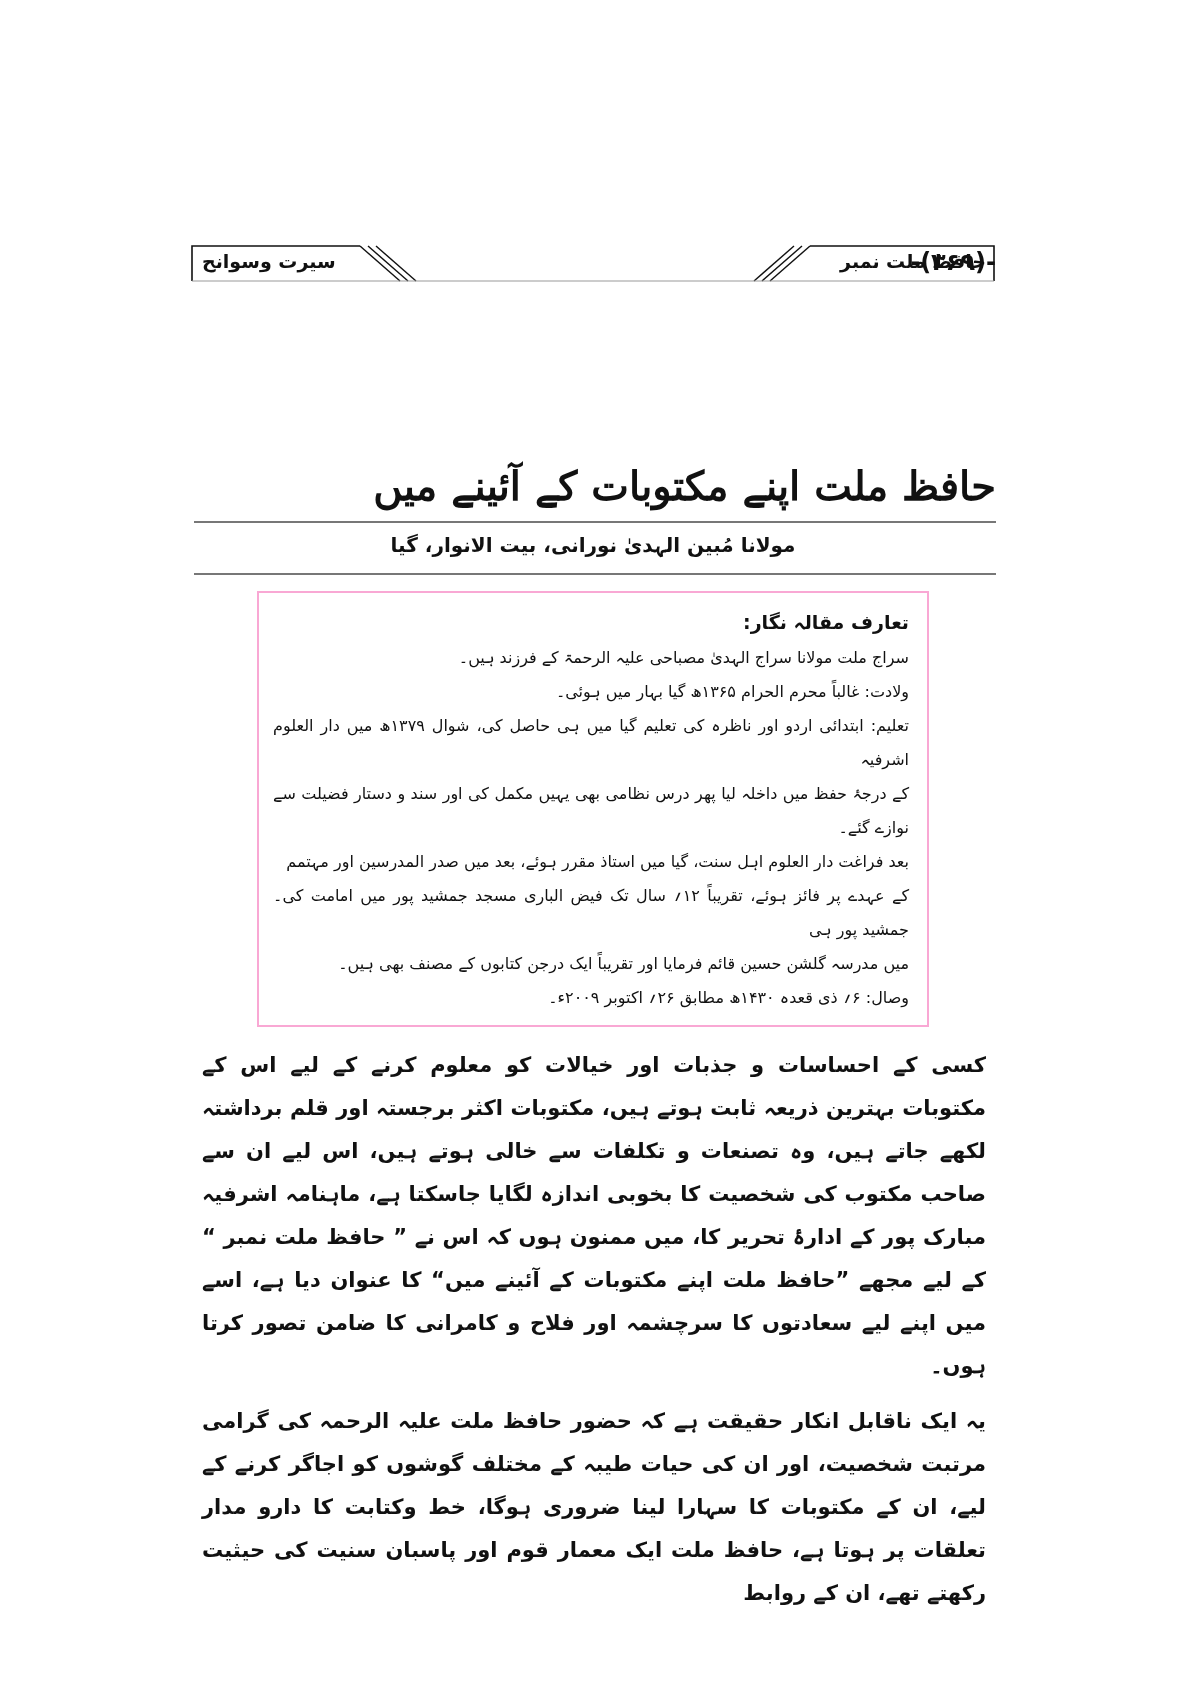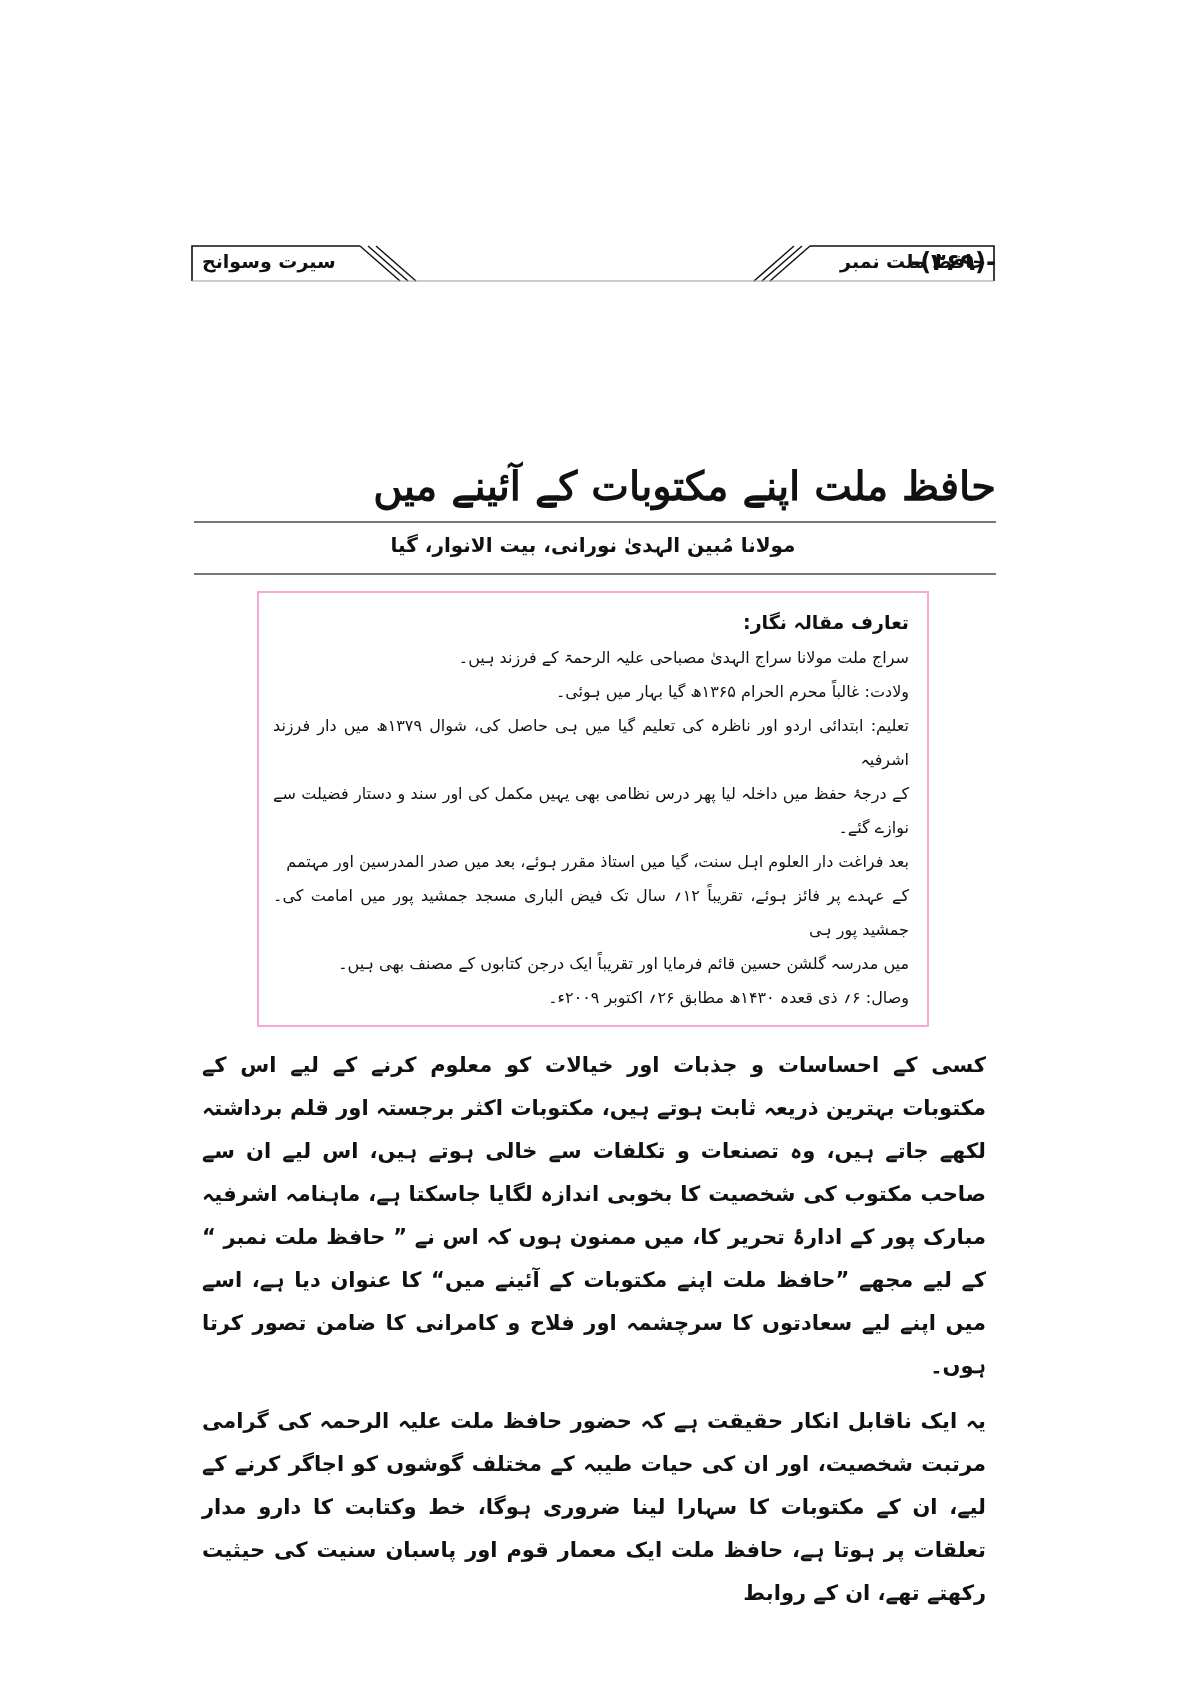--- a/index.html
+++ b/index.html
@@ -90,21 +90,21 @@
 
   <div class="title">حافظ ملت اپنے مکتوبات کے آئینے میں</div>
   <div class="rule top"></div>
   <div class="author">مولانا مُبین الہدیٰ نورانی، بیت الانوار، گیا</div>
   <div class="rule bottom"></div>
 
   <div class="bio-box">
     <div class="bio-heading">تعارف مقالہ نگار:</div>
     <div class="bio-line">سراج ملت مولانا سراج الہدیٰ مصباحی علیہ الرحمۃ کے فرزند ہیں۔</div>
     <div class="bio-line">ولادت: غالباً محرم الحرام ۱۳۶۵ھ گیا بہار میں ہوئی۔</div>
-    <div class="bio-line">تعلیم: ابتدائی اردو اور ناظرہ کی تعلیم گیا میں ہی حاصل کی، شوال ۱۳۷۹ھ میں دار فرزند اشرفیہ</div>
+    <div class="bio-line">تعلیم: ابتدائی اردو اور ناظرہ کی تعلیم گیا میں ہی حاصل کی، شوال ۱۳۷۹ھ میں دار العلوم اشرفیہ</div>
     <div class="bio-line">کے درجۂ حفظ میں داخلہ لیا پھر درس نظامی بھی یہیں مکمل کی اور سند و دستار فضیلت سے نوازے گئے۔</div>
     <div class="bio-line">بعد فراغت دار العلوم اہل سنت، گیا میں استاذ مقرر ہوئے، بعد میں صدر المدرسین اور مہتمم</div>
     <div class="bio-line">کے عہدے پر فائز ہوئے، تقریباً ۱۲؍ سال تک فیض الباری مسجد جمشید پور میں امامت کی۔ جمشید پور ہی</div>
     <div class="bio-line">میں مدرسہ گلشن حسین قائم فرمایا اور تقریباً ایک درجن کتابوں کے مصنف بھی ہیں۔</div>
     <div class="bio-line">وصال: ۶؍ ذی قعدہ ۱۴۳۰ھ مطابق ۲۶؍ اکتوبر ۲۰۰۹ء۔</div>
   </div>
 
   <div class="body-text">
     <p>کسی کے احساسات و جذبات اور خیالات کو معلوم کرنے کے لیے اس کے مکتوبات بہترین ذریعہ ثابت ہوتے ہیں، مکتوبات اکثر برجستہ اور قلم برداشتہ لکھے جاتے ہیں، وہ تصنعات و تکلفات سے خالی ہوتے ہیں، اس لیے ان سے صاحب مکتوب کی شخصیت کا بخوبی اندازہ لگایا جاسکتا ہے، ماہنامہ اشرفیہ مبارک پور کے ادارۂ تحریر کا، میں ممنون ہوں کہ اس نے ” حافظ ملت نمبر “ کے لیے مجھے ”حافظ ملت اپنے مکتوبات کے آئینے میں“ کا عنوان دیا ہے، اسے میں اپنے لیے سعادتوں کا سرچشمہ اور فلاح و کامرانی کا ضامن تصور کرتا ہوں۔</p>
     <p>یہ ایک ناقابل انکار حقیقت ہے کہ حضور حافظ ملت علیہ الرحمہ کی گرامی مرتبت شخصیت، اور ان کی حیات طیبہ کے مختلف گوشوں کو اجاگر کرنے کے لیے، ان کے مکتوبات کا سہارا لینا ضروری ہوگا، خط وکتابت کا دارو مدار تعلقات پر ہوتا ہے، حافظ ملت ایک معمار قوم اور پاسبان سنیت کی حیثیت رکھتے تھے، ان کے روابط</p>

